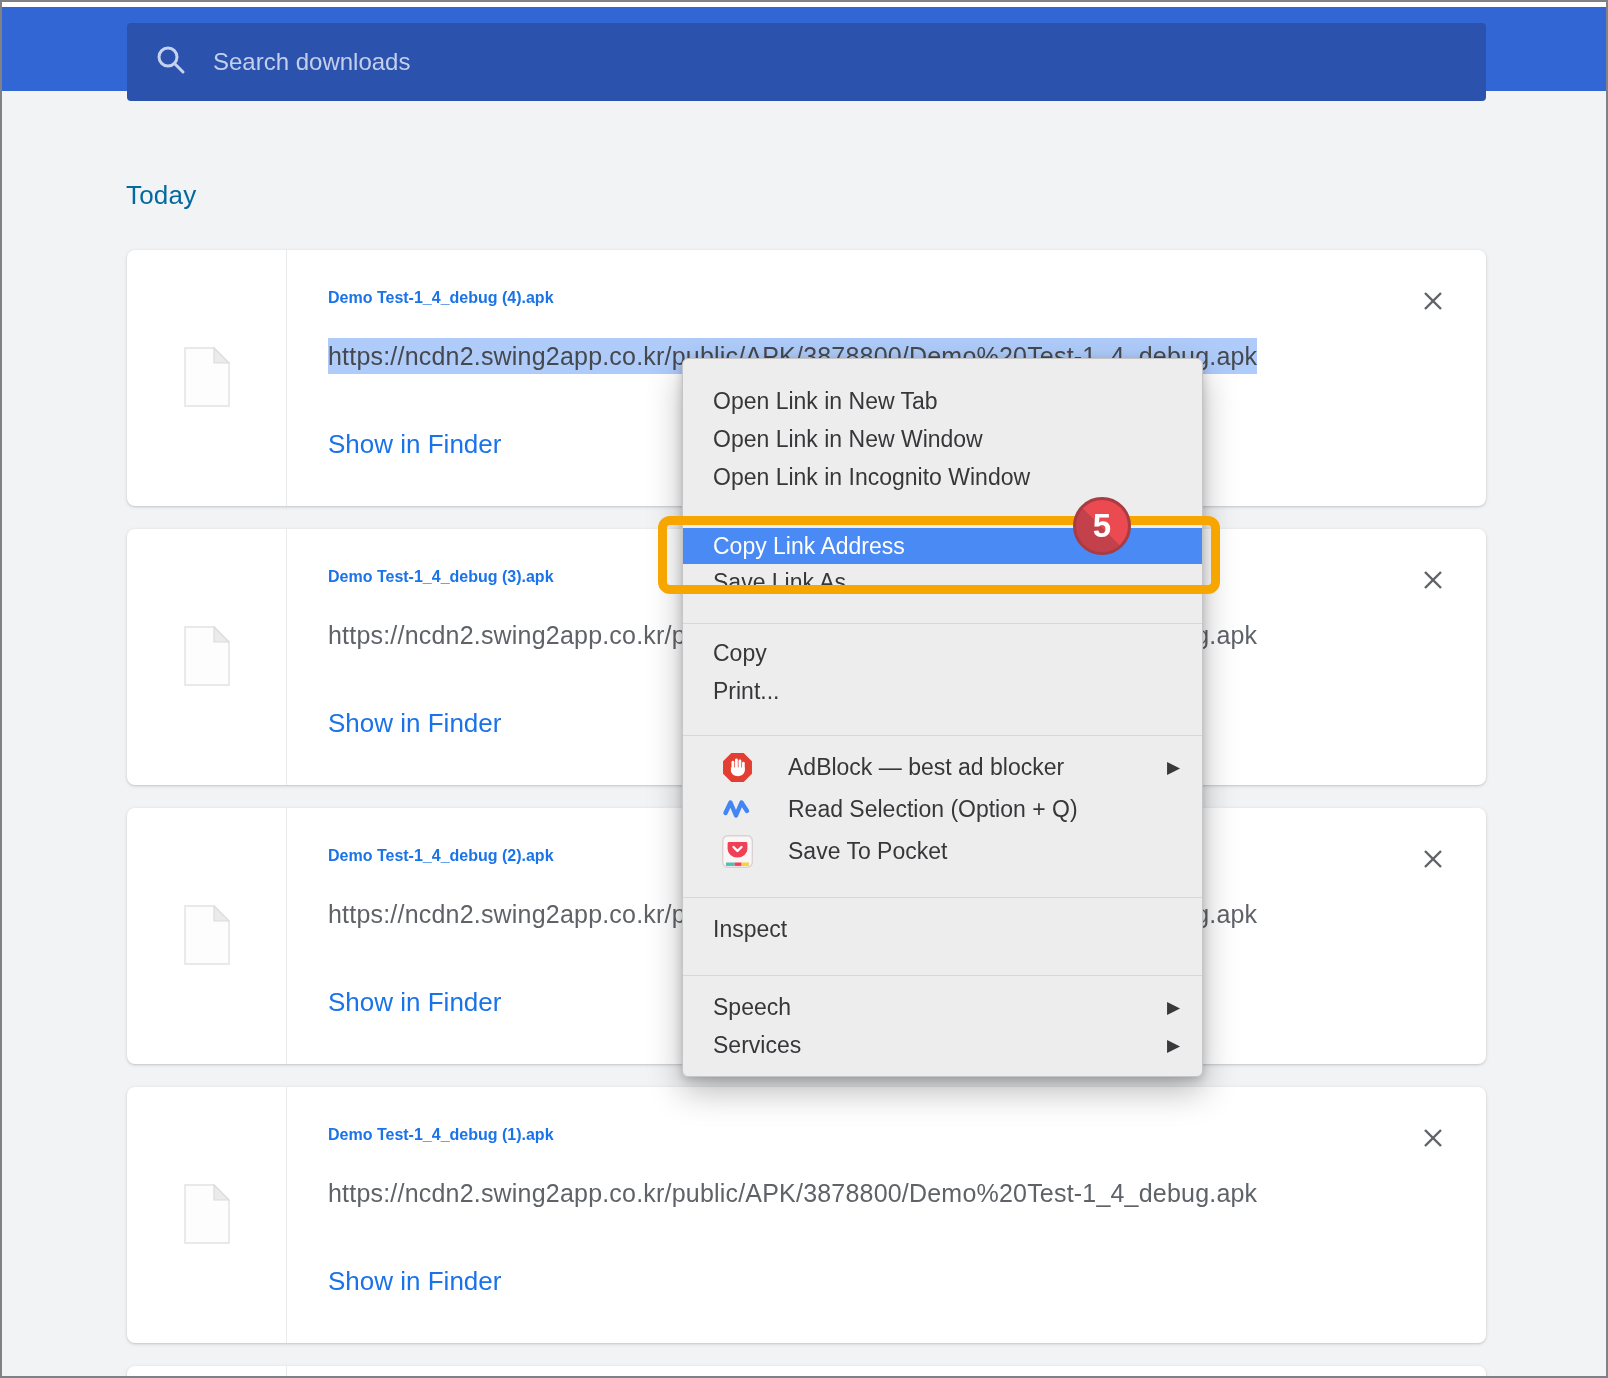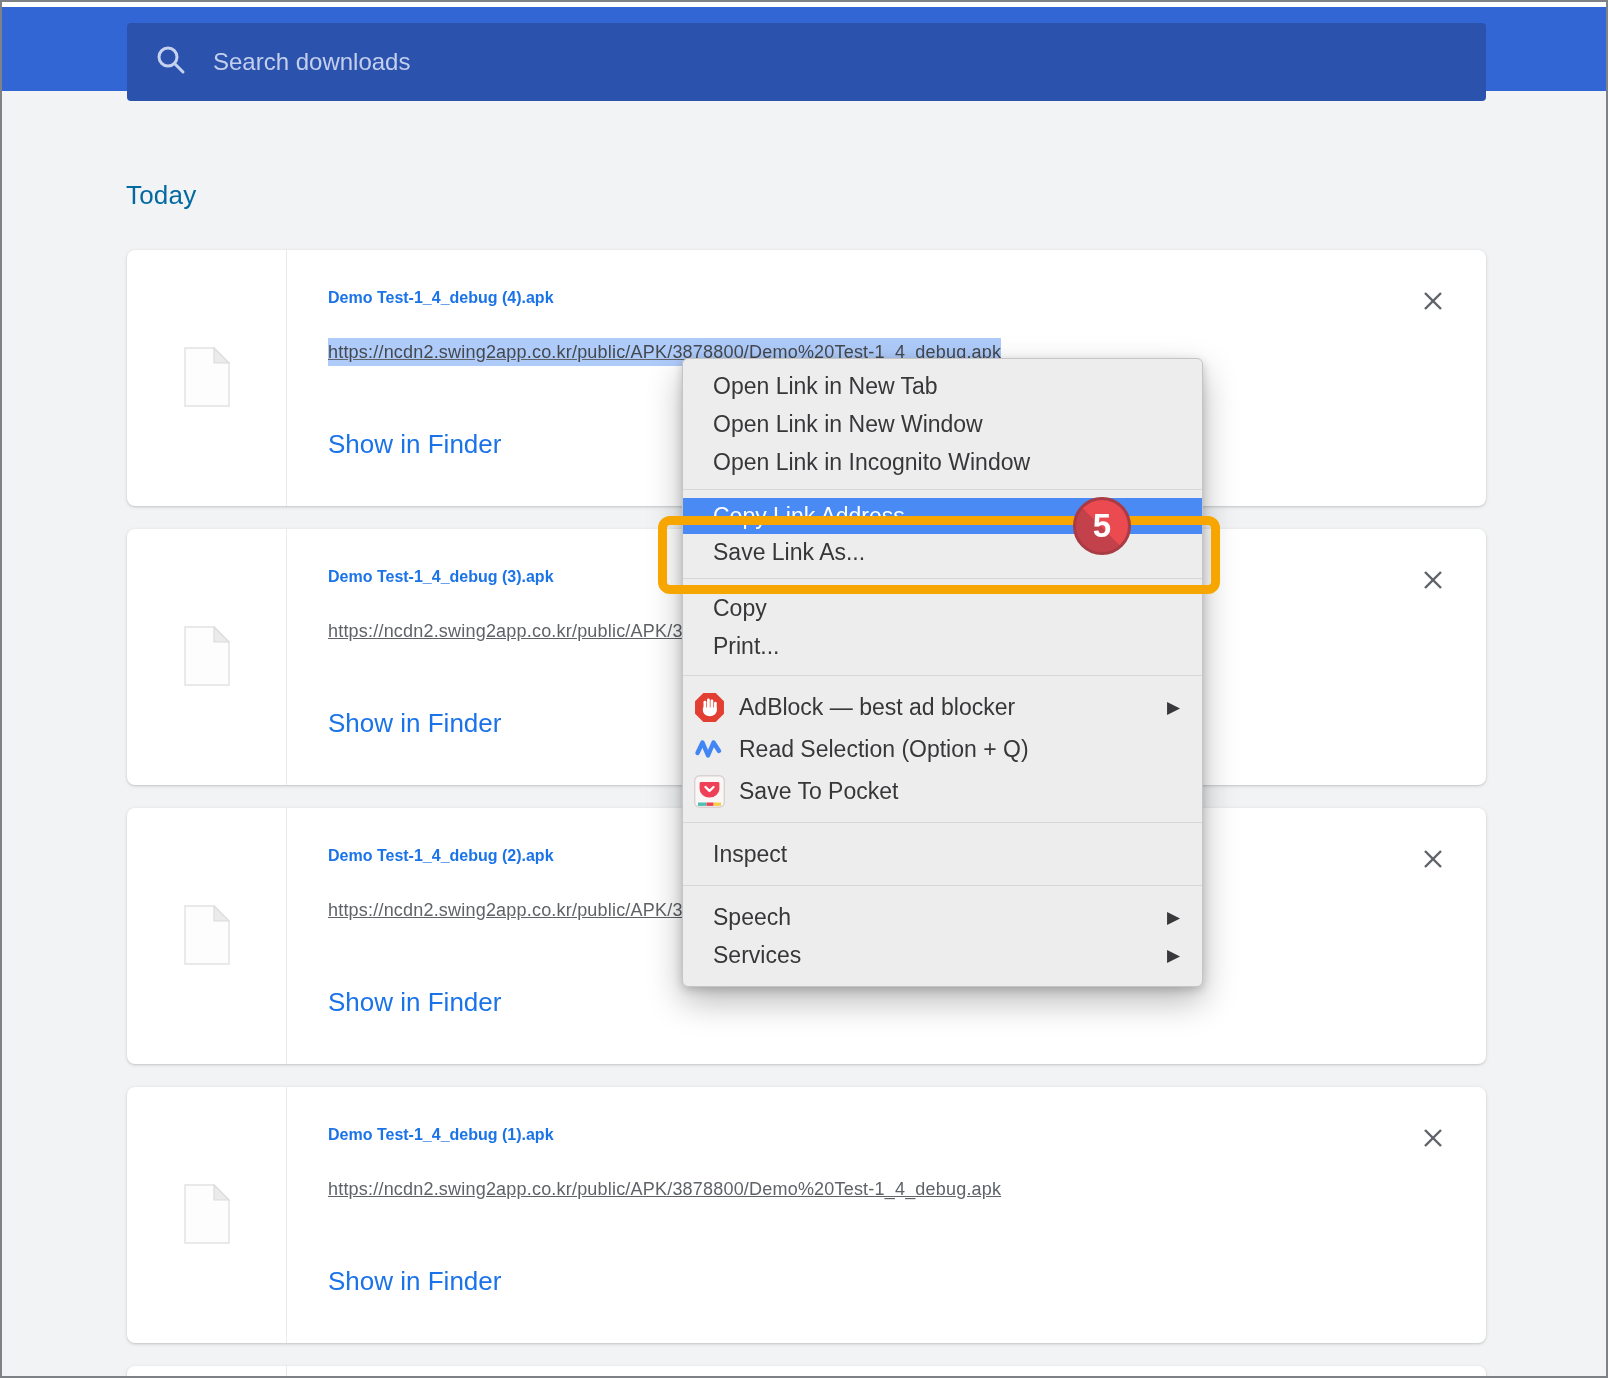--- a/index.html
+++ b/index.html
@@ -39,54 +39,54 @@
     box-shadow:0 1px 2px rgba(60,64,67,.18), 0 1px 4px rgba(60,64,67,.10);
   }
   .card .vdivider{ position:absolute; left:159px; top:0; bottom:0; width:1px; background:#e9eaec; }
   .card .fileicon{ position:absolute; left:57px; top:97px; }
   .card .title{
     position:absolute; left:201px; top:39px;
     font-size:16px; font-weight:bold; color:#1a73e8; white-space:nowrap; text-decoration:none;
   }
   .card .url{
     position:absolute; left:201px; top:92px;
-    font-size:18px; color:#5f6368; white-space:nowrap; letter-spacing:.2px;text-decoration:underline;
+    font-size:25px; color:#5f6368; white-space:nowrap; letter-spacing:.2px;
   }
   .card .url .sel{
     background:#aecbfa; box-shadow:0 4px 0 #aecbfa, 0 -4px 0 #aecbfa; color:#45494e;
   }
   .card .action{
     position:absolute; left:201px; top:179px;
     font-size:26px; color:#1a73e8; white-space:nowrap; text-decoration:none; cursor:pointer;
   }
   .card .close{
     position:absolute; right:38px; top:36px; width:30px; height:30px;
     background:transparent; border:none; cursor:pointer; padding:0;
   }
 
   
   .menu{
     position:absolute; left:680px; top:356px; width:521px; z-index:10;
     background:#ededee; border:1px solid #c5c5c7; border-radius:6px;
     box-shadow:0 14px 34px rgba(0,0,0,.28), 0 3px 10px rgba(0,0,0,.18);
     overflow:hidden;
   }
-  .mgroup{ padding:8px 0; border-top:1px solid #d7d7d9; }
+  .mgroup{ padding:8px 0; border-top:1px solid #d7d7d9;margin-top:15px; }
   .mgroup:first-child{ border-top:none; }
   .mgroup.g3{ padding:10px 0; }
   .mgroup.g4{ padding:10px 0; }
   .mgroup.g5{ padding:12px 0; }
   .mgroup.g6{ padding:12px 0; }
   .mi{
     position:relative; height:38px; display:flex; align-items:center;
     padding-left:30px; padding-right:24px;
     font-size:23px; color:#373739; white-space:nowrap; cursor:default;
   }
   .mgroup.g2 .mi{ height:36px; }
-  .mi.icon-row{ height:42px; padding-left:10px; }
+  .mi.icon-row{ height:42px; padding-left:38px;gap:21px; }
   .mi.hl{ background:#4a8af4; color:#ffffff; }
   .mi .micon{ width:32px; height:34px; margin-right:14px; flex:0 0 auto; display:flex; align-items:center; justify-content:center; }
   .mi .arrow{ position:absolute; right:22px; font-size:17px; color:#39393b; }
 
   
   .anno-box{
     position:absolute; left:656px; top:514px; width:562px; height:78px; z-index:20;
     border:9px solid #f7a600; border-radius:12px; pointer-events:none;
   }
   .anno-badge{

